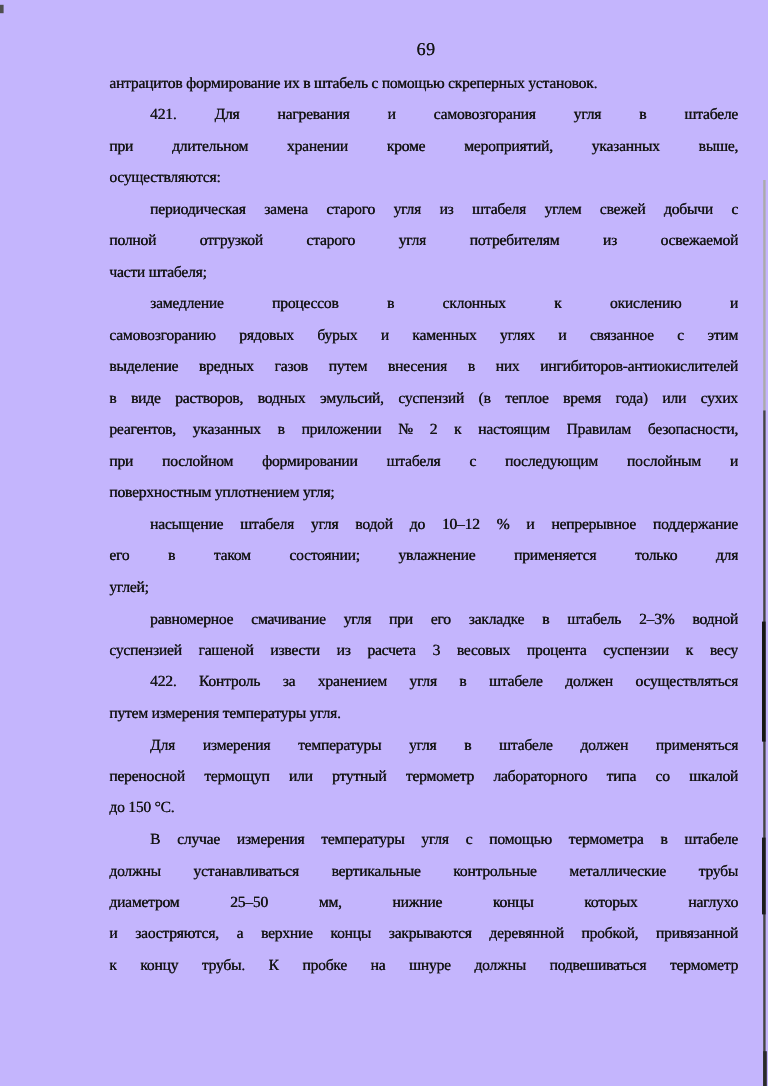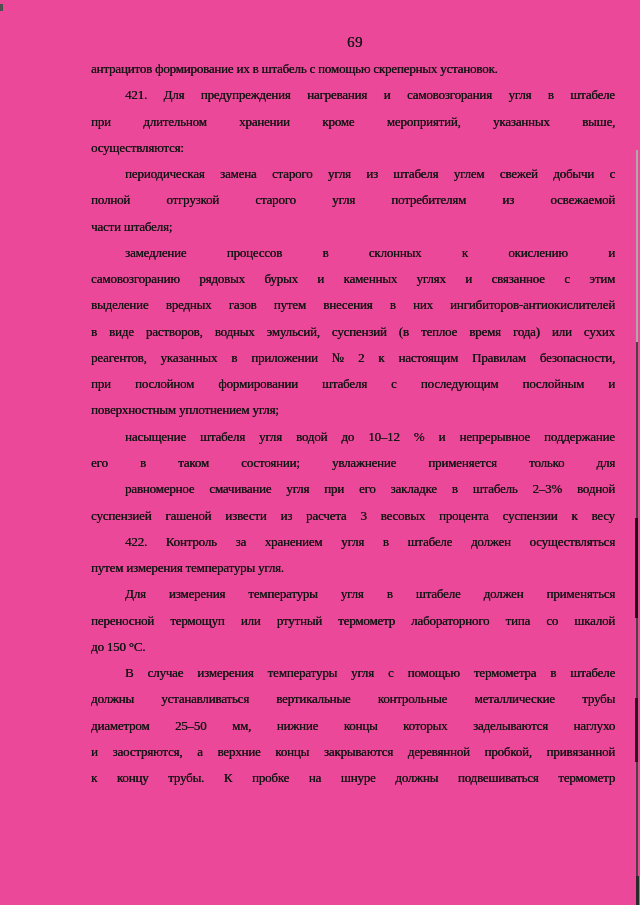--- a/index.html
+++ b/index.html
@@ -4,21 +4,21 @@
 <style>
   html,body{margin:0;padding:0;}
   body{
     width:640px;height:905px;
     background:#ffffff;
     position:relative;
     overflow:hidden;
     font-family:"Liberation Serif","DejaVu Serif",serif;
     color:#151515;
   }
-  .sheet{position:absolute;inset:0;background:#ec4899;}
+  .sheet{position:absolute;inset:0;background:#c4b5fd;}
   .page-num{
     position:absolute;
     left:78px;top:34px;width:524px;
     text-align:center;
     text-indent:30px;
     font-size:15px;
     letter-spacing:0.5px;
     text-shadow:0.3px 0 0 currentColor;
   }
   .doc{
@@ -58,21 +58,20 @@
 
   <div class="page-num">69</div>
 
   <div class="doc">
 
     <div class="line">антрацитов формирование их в штабель с помощью скреперных установок.</div>
 
     <div class="line ind" data-justify="true">
         <span>421.</span>
         <span>Для</span>
-        <span>предупреждения</span>
         <span>нагревания</span>
         <span>и</span>
         <span>самовозгорания</span>
         <span>угля</span>
         <span>в</span>
         <span>штабеле</span>
       </div>
     <div class="line" data-justify="true">
         <span>при</span>
         <span>длительном</span>
@@ -191,20 +190,21 @@
     <div class="line" data-justify="true">
         <span>его</span>
         <span>в</span>
         <span>таком</span>
         <span>состоянии;</span>
         <span>увлажнение</span>
         <span>применяется</span>
         <span>только</span>
         <span>для</span>
       </div>
+    <div class="line">углей;</div>
 
     <div class="line ind" data-justify="true">
         <span>равномерное</span>
         <span>смачивание</span>
         <span>угля</span>
         <span>при</span>
         <span>его</span>
         <span>закладке</span>
         <span>в</span>
         <span>штабель</span>
@@ -281,21 +281,20 @@
         <span>металлические</span>
         <span>трубы</span>
       </div>
     <div class="line" data-justify="true">
         <span>диаметром</span>
         <span>25–50</span>
         <span>мм,</span>
         <span>нижние</span>
         <span>концы</span>
         <span>которых</span>
-        <span>заделываются</span>
         <span>наглухо</span>
       </div>
     <div class="line" data-justify="true">
         <span>и</span>
         <span>заостряются,</span>
         <span>а</span>
         <span>верхние</span>
         <span>концы</span>
         <span>закрываются</span>
         <span>деревянной</span>

